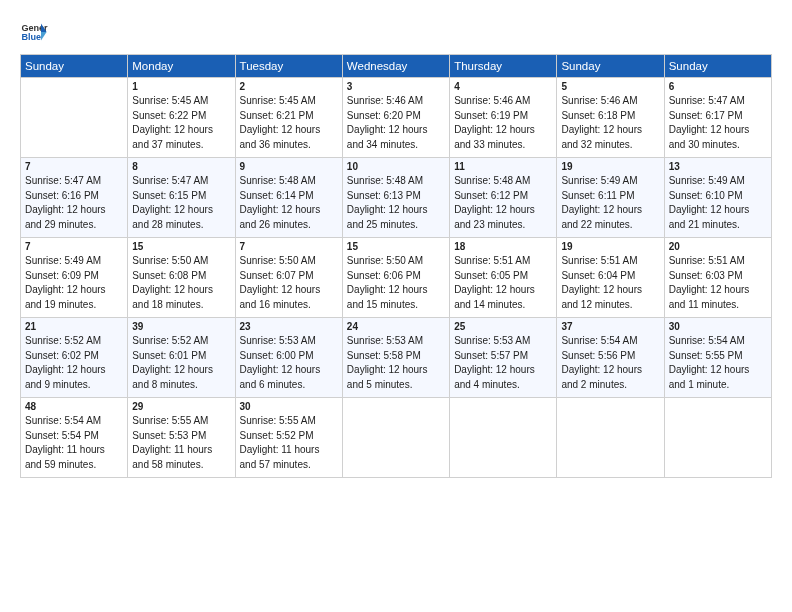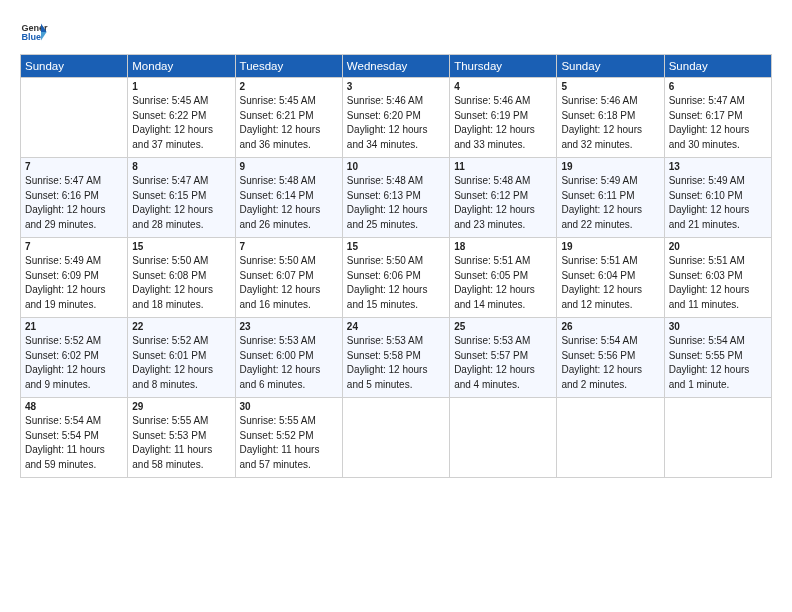--- a/index.html
+++ b/index.html
@@ -269,21 +269,21 @@
         </tr>
         <tr>
           <td>
             <span class="day-num">21</span>
             <div class="day-info" style="white-space: pre-line;">Sunrise: 5:52 AM
 Sunset: 6:02 PM
 Daylight: 12 hours
 and 9 minutes.</div>
           </td>
           <td>
-            <span class="day-num">22</span>
+            <span class="day-num">39</span>
             <div class="day-info" style="white-space: pre-line;">Sunrise: 5:52 AM
 Sunset: 6:01 PM
 Daylight: 12 hours
 and 8 minutes.</div>
           </td>
           <td>
             <span class="day-num">23</span>
             <div class="day-info" style="white-space: pre-line;">Sunrise: 5:53 AM
 Sunset: 6:00 PM
 Daylight: 12 hours
@@ -297,21 +297,21 @@
 and 5 minutes.</div>
           </td>
           <td>
             <span class="day-num">25</span>
             <div class="day-info" style="white-space: pre-line;">Sunrise: 5:53 AM
 Sunset: 5:57 PM
 Daylight: 12 hours
 and 4 minutes.</div>
           </td>
           <td>
-            <span class="day-num">26</span>
+            <span class="day-num">37</span>
             <div class="day-info" style="white-space: pre-line;">Sunrise: 5:54 AM
 Sunset: 5:56 PM
 Daylight: 12 hours
 and 2 minutes.</div>
           </td>
           <td>
             <span class="day-num">30</span>
             <div class="day-info" style="white-space: pre-line;">Sunrise: 5:54 AM
 Sunset: 5:55 PM
 Daylight: 12 hours

